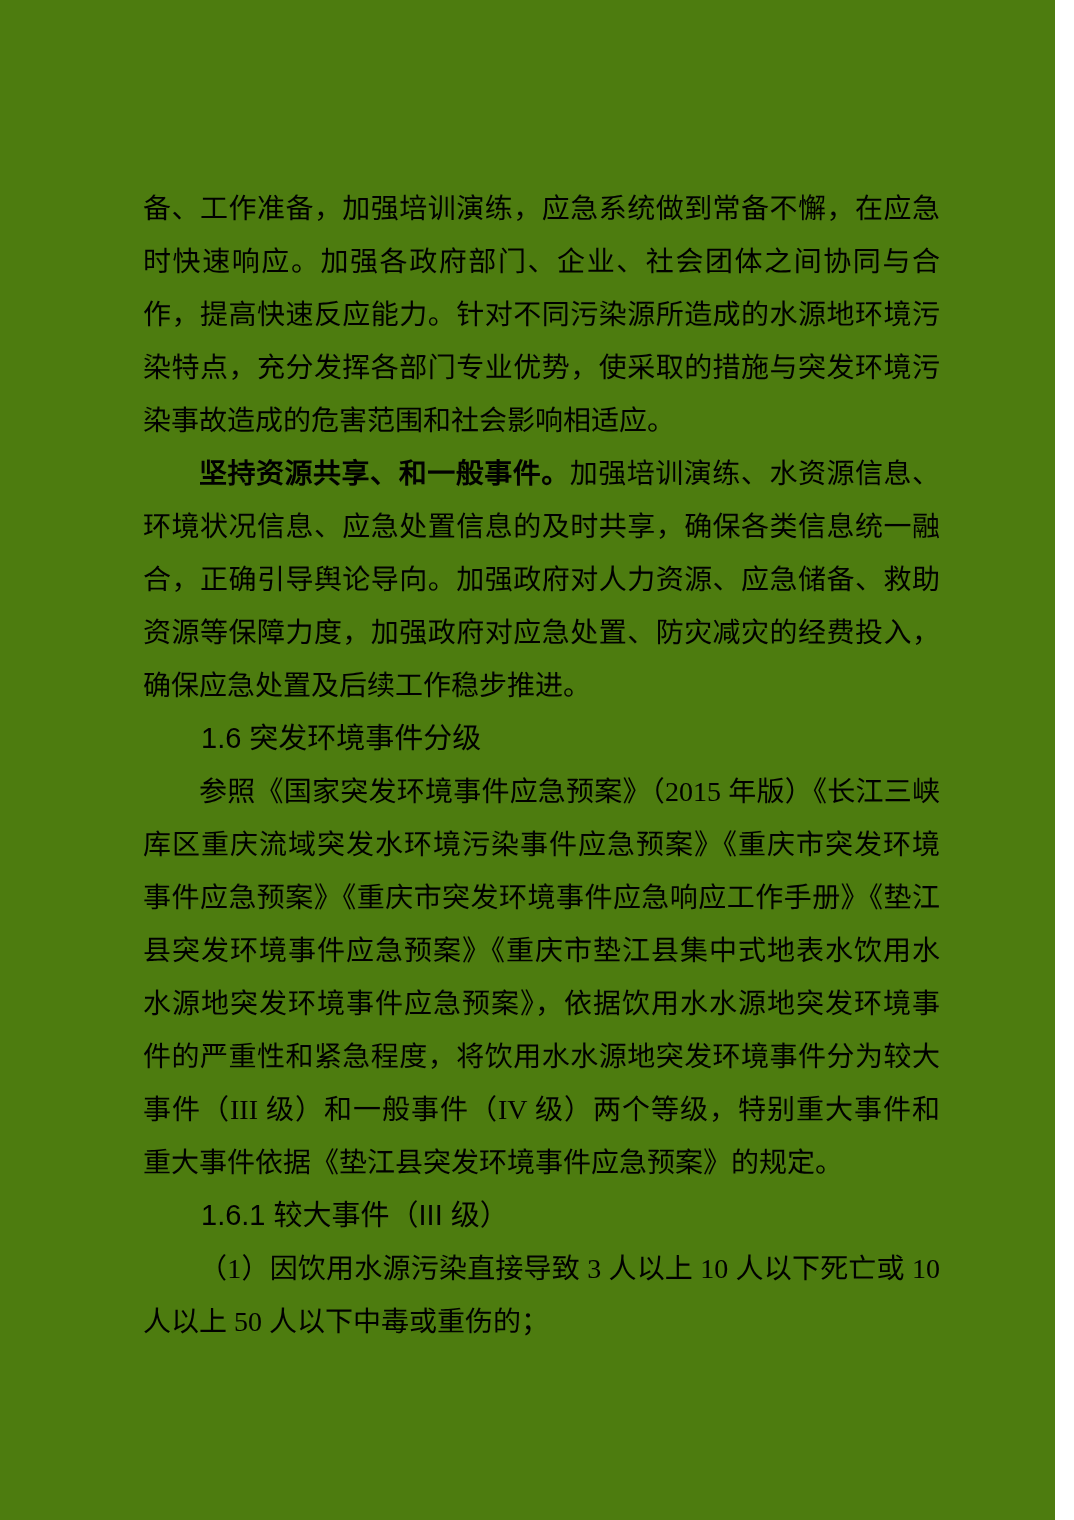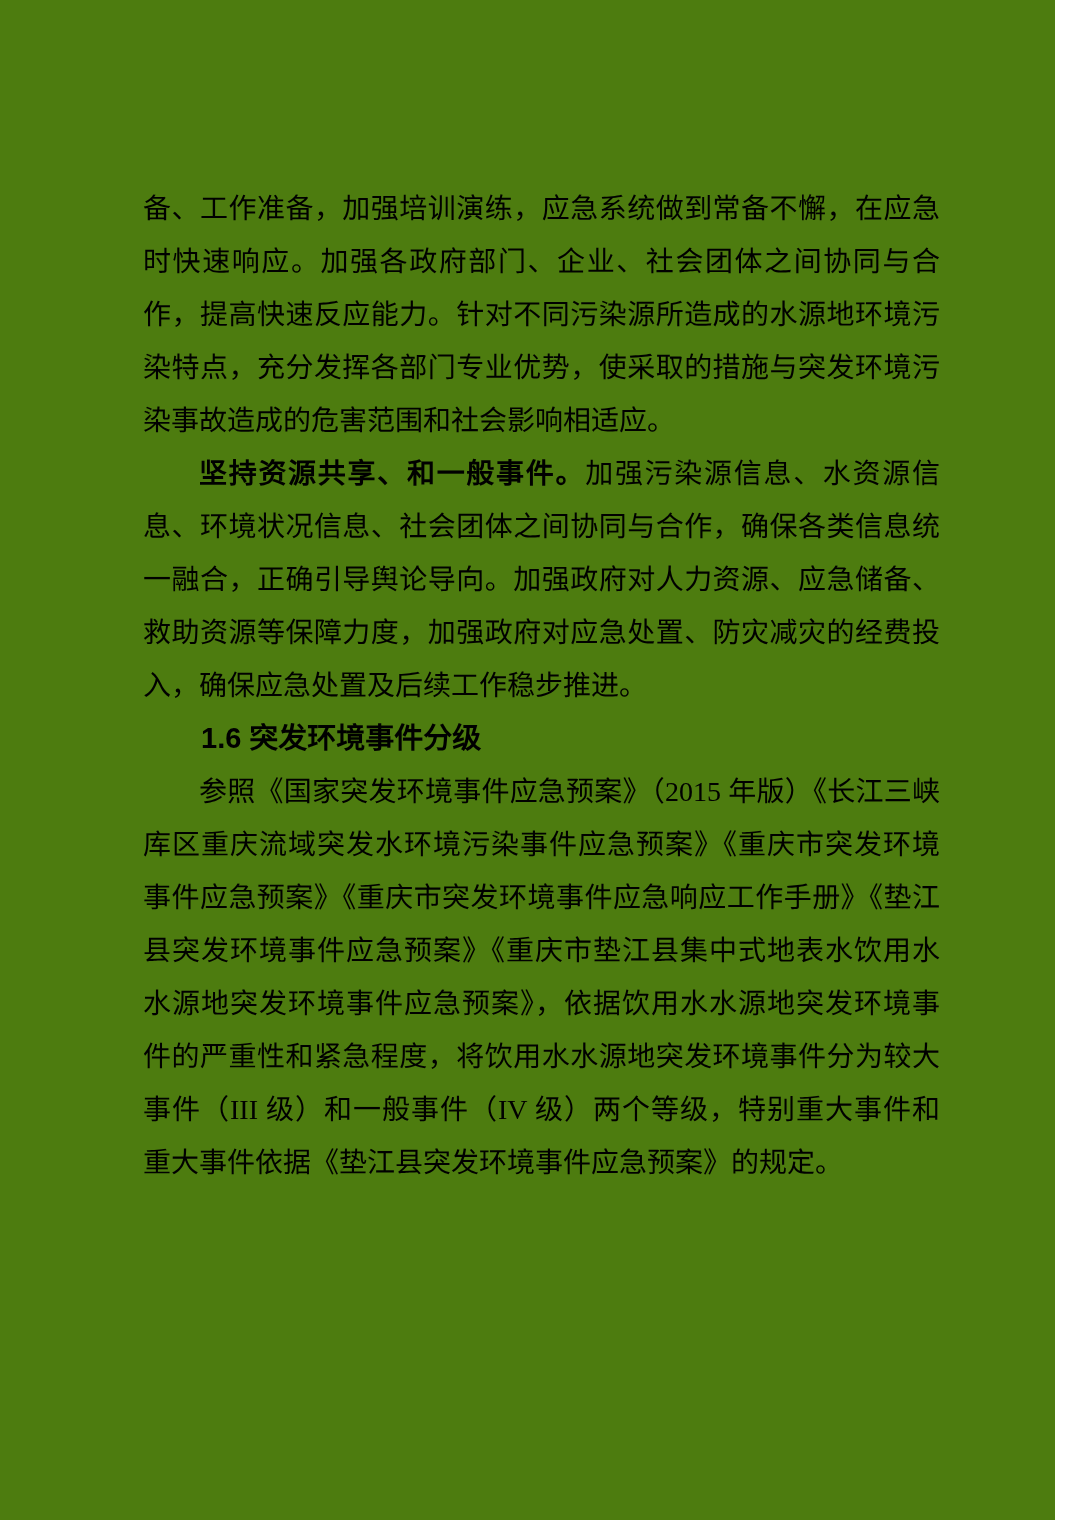--- a/index.html
+++ b/index.html
@@ -34,37 +34,39 @@
   .para.indent {
     text-indent: 2em;
   }
   .lead-bold {
     font-family: "Liberation Sans", "DejaVu Sans", sans-serif;
     font-weight: bold;
   }
   .heading {
     margin: 0;
     font-family: "Liberation Sans", "DejaVu Sans", sans-serif;
-    font-weight: bold;
+    font-weight: normal;
     font-size: 29px;
     line-height: 53px;
     text-indent: 2em;
     text-align: left;
   }
 </style>
 </head>
 <body>
 
 <div class="page">
   <div class="content">
 
     <p class="para">备、工作准备，加强培训演练，应急系统做到常备不懈，在应急时快速响应。加强各政府部门、企业、社会团体之间协同与合作，提高快速反应能力。针对不同污染源所造成的水源地环境污染特点，充分发挥各部门专业优势，使采取的措施与突发环境污染事故造成的危害范围和社会影响相适应。</p>
 
-    <p class="para indent"><span class="lead-bold">坚持资源共享、和一般事件。</span><span>加强污染源信息、水资源信息、环境状况信息、社会团体之间协同与合作，确保各类信息统一融合，正确引导舆论导向。加强政府对人力资源、应急储备、救助资源等保障力度，加强政府对应急处置、防灾减灾的经费投入，确保应急处置及后续工作稳步推进。</span></p>
+    <p class="para indent"><span class="lead-bold">坚持资源共享、和一般事件。</span><span>加强培训演练、水资源信息、环境状况信息、应急处置信息的及时共享，确保各类信息统一融合，正确引导舆论导向。加强政府对人力资源、应急储备、救助资源等保障力度，加强政府对应急处置、防灾减灾的经费投入，确保应急处置及后续工作稳步推进。</span></p>
 
     <h2 class="heading">1.6 突发环境事件分级</h2>
 
     <p class="para indent">参照《国家突发环境事件应急预案》（2015 年版）《长江三峡库区重庆流域突发水环境污染事件应急预案》《重庆市突发环境事件应急预案》《重庆市突发环境事件应急响应工作手册》《垫江县突发环境事件应急预案》《重庆市垫江县集中式地表水饮用水水源地突发环境事件应急预案》，依据饮用水水源地突发环境事件的严重性和紧急程度，将饮用水水源地突发环境事件分为较大事件（III 级）和一般事件（IV 级）两个等级，特别重大事件和重大事件依据《垫江县突发环境事件应急预案》的规定。</p>
 
+    <h3 class="heading">1.6.1 较大事件（III 级）</h3>
 
+    <p class="para indent">（1）因饮用水源污染直接导致 3 人以上 10 人以下死亡或 10 人以上 50 人以下中毒或重伤的；</p>
 
   </div>
 </div>
 
 </body></html>

